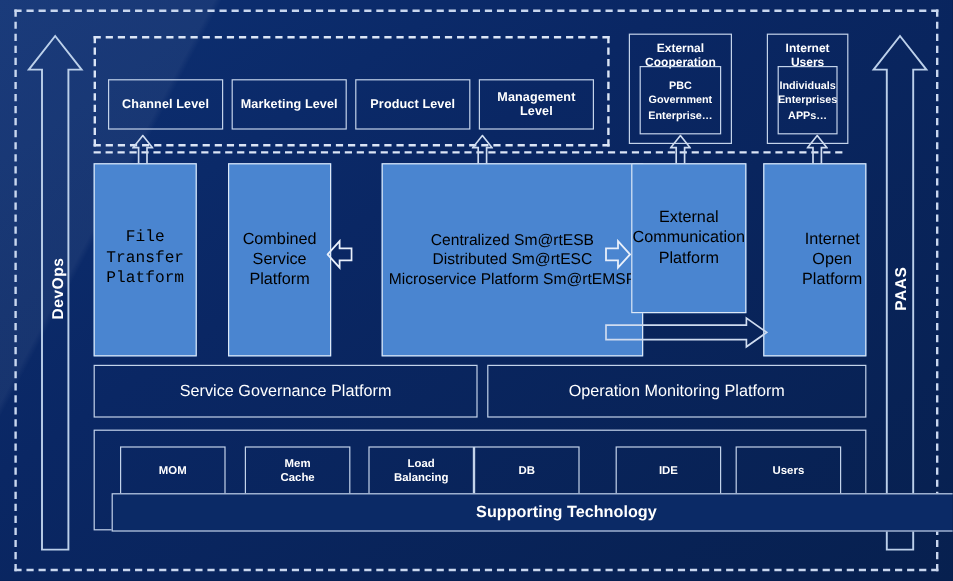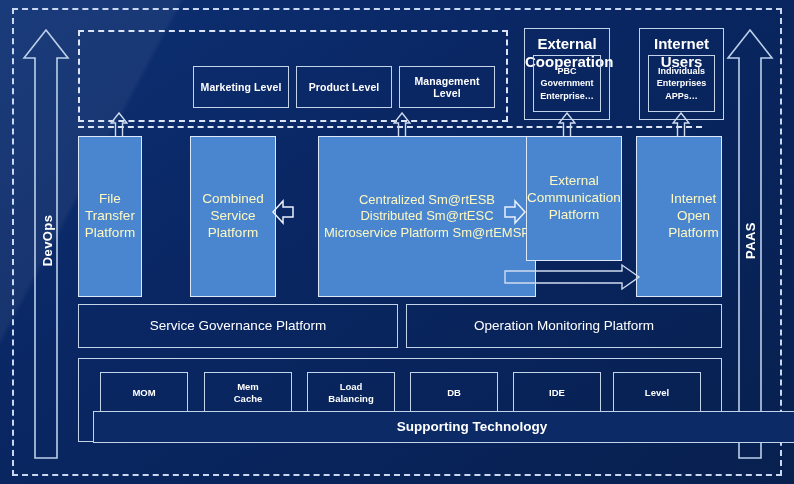--- a/index.html
+++ b/index.html
@@ -40,30 +40,30 @@
     background:transparent;
     color:#ffffff;
     display:flex;align-items:center;justify-content:center;
     text-align:center;
     line-height:1.18;
   }
   
   .pbox{
     background:#4a85d0;
     border:1.4px solid #dce8f7;
-    color:#fef9c3;
+    color:#000000;
     display:flex;align-items:center;justify-content:center;
     text-align:center;
     line-height:1.25;
   }
 
   .levelbox{font-size:10.5px;font-weight:bold;letter-spacing:.1px;}
   .actor-title{
     position:absolute;left:0;right:0;top:6px;
-    text-align:center;font-size:15px;font-weight:bold;color:#fff;
+    text-align:center;font-size:10px;font-weight:bold;color:#fff;
   }
   .actor-inner{
     position:absolute;left:8px;right:8px;top:26px;bottom:7px;
     border:1.4px solid #c3d3ea;
     display:flex;align-items:center;justify-content:center;text-align:center;
     font-size:9px;font-weight:bold;color:#ffffff;line-height:1.35;
   }
   .plat-label{font-size:13.5px;}
   .plat-label.center{font-size:13px;}
   .gov-label{font-size:13.5px;}
@@ -107,39 +107,42 @@
     <svg width="48" height="432" viewBox="0 0 48 432">
       <polygon points="24,2 46,30 35,30 35,430 13,430 13,30 2,30" fill="none" stroke="#bcd0ea" stroke-width="1.6"></polygon>
     </svg>
     <div class="vtext" style="top:205px;">
       <span class="vtext-inner">PAAS</span>
     </div>
   </div>
 
   <div class="abs levels-frame"></div>
 
+  <div class="abs obox levelbox" style="left:90px;top:66px;width:96px;height:42px;">
+    <span>Channel Level</span>
+  </div>
   <div class="abs obox levelbox" style="left:193px;top:66px;width:96px;height:42px;">
     <span>Marketing Level</span>
   </div>
   <div class="abs obox levelbox" style="left:296px;top:66px;width:96px;height:42px;">
     <span>Product Level</span>
   </div>
   <div class="abs obox levelbox" style="left:399px;top:66px;width:96px;height:42px;">
     <span>Management Level</span>
   </div>
 
   <div class="abs dash-sep"></div>
 
   <div class="abs obox" style="left:524px;top:28px;width:86px;height:92px;display:block;">
     <div class="actor-title">External Cooperation</div>
     <div class="actor-inner" style="white-space:pre-line;">PBC Government
 Enterprise…</div>
   </div>
 
-  <div class="abs obox" style="left:639px;top:28px;width:85px;height:92px;display:block;">
+  <div class="abs obox" style="left:639px;top:28px;width:68px;height:92px;display:block;">
     <div class="actor-title">Internet Users</div>
     <div class="actor-inner" style="white-space:pre-line;">Individuals
 Enterprises
 APPs…</div>
   </div>
 
   <div class="abs up-arrow" style="left:110px;top:112px;width:18px;height:26px;">
     <svg width="18" height="26" viewBox="0 0 18 26">
       <polygon points="9,1 17,11 12.5,11 12.5,25 5.5,25 5.5,11 1,11" fill="none" stroke="#cfdcf0" stroke-width="1.4"></polygon>
     </svg>
@@ -153,21 +156,21 @@
     <svg width="18" height="26" viewBox="0 0 18 26">
       <polygon points="9,1 17,11 12.5,11 12.5,25 5.5,25 5.5,11 1,11" fill="none" stroke="#cfdcf0" stroke-width="1.4"></polygon>
     </svg>
   </div>
   <div class="abs up-arrow" style="left:672px;top:112px;width:18px;height:26px;">
     <svg width="18" height="26" viewBox="0 0 18 26">
       <polygon points="9,1 17,11 12.5,11 12.5,25 5.5,25 5.5,11 1,11" fill="none" stroke="#cfdcf0" stroke-width="1.4"></polygon>
     </svg>
   </div>
 
-  <div class="abs pbox plat-label" style="left:78px;top:136px;width:64px;height:161px;white-space:pre-line;">
+  <div class="abs pbox plat-label" style="left:78px;top:136px;width:86px;height:161px;white-space:pre-line;font-family:Liberation Mono, monospace;">
     <span>File
 Transfer
 Platform</span>
   </div>
 
   <div class="abs pbox plat-label" style="left:190px;top:136px;width:86px;height:161px;white-space:pre-line;">
     <span>Combined
 Service
 Platform</span>
   </div>
@@ -221,27 +224,27 @@
     <span>MOM</span>
   </div>
   <div class="abs obox tech-label" style="left:204px;top:372px;width:88px;height:42px;white-space:pre-line;">
     <span>Mem
 Cache</span>
   </div>
   <div class="abs obox tech-label" style="left:307px;top:372px;width:88px;height:42px;white-space:pre-line;">
     <span>Load
 Balancing</span>
   </div>
-  <div class="abs obox tech-label" style="left:410px;top:372px;width:88px;height:42px;white-space:pre-line;">
+  <div class="abs obox tech-label" style="left:395px;top:372px;width:88px;height:42px;white-space:pre-line;">
     <span>DB</span>
   </div>
   <div class="abs obox tech-label" style="left:513px;top:372px;width:88px;height:42px;white-space:pre-line;">
     <span>IDE</span>
   </div>
   <div class="abs obox tech-label" style="left:613px;top:372px;width:88px;height:42px;white-space:pre-line;">
-    <span>Level</span>
+    <span>Users</span>
   </div>
 
   <div class="abs obox support-label" style="left:93px;top:411px;width:716px;height:32px;background:#0b2a66;padding-left:42px;">
     <span>Supporting Technology</span>
   </div>
 
 </div>
 
 </body></html>

